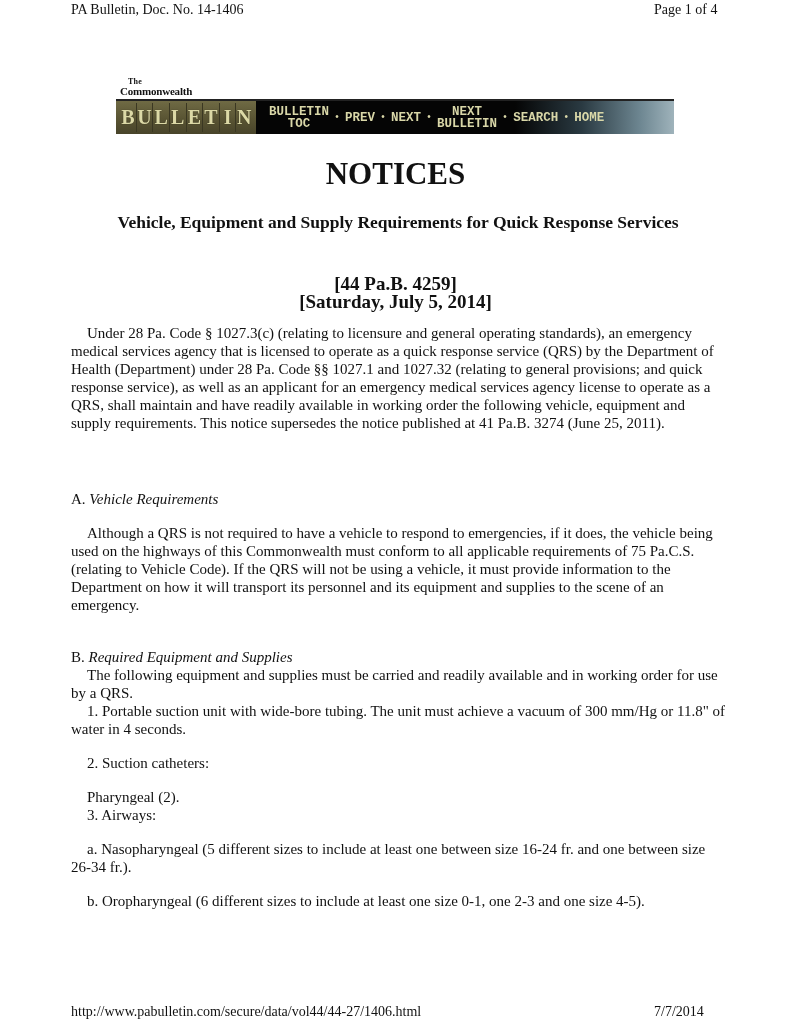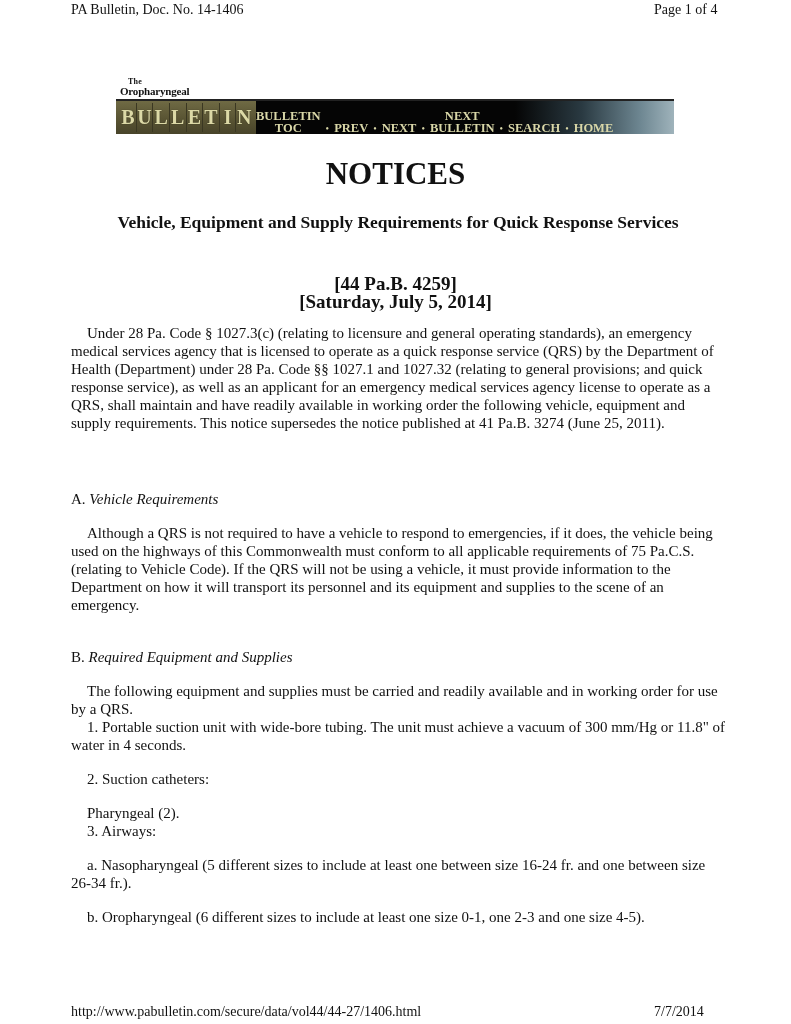--- a/index.html
+++ b/index.html
@@ -30,22 +30,23 @@
     padding: 0 4px; box-sizing: border-box;
     background: linear-gradient(180deg, #6f6a44 0%, #595433 55%, #48442a 100%);
   }
   .logo-letter {
     flex: 1; text-align: center; font-weight: bold; font-size: 20px;
     color: #dcd9a6; border-right: 1px solid #3a3722; line-height: 29px;
     text-shadow: 0 0 1px #2a2817;
   }
   .logo-letter:last-child { border-right: none; }
   .nav {
-    flex: 1; display: flex; align-items: flex-end; 
+    flex: 1; display: flex; align-items: center; padding-left: 13px;
     background: linear-gradient(90deg, #050505 0%, #050505 62%, #2a3a42 78%, #6e8792 92%, #9fb3bb 100%);
+    font-family: Liberation Mono, monospace;
   }
   .nav-item {
     color: #d9d7a8; font-weight: bold; font-size: 12.5px; text-align: center;
     line-height: 12px; cursor: pointer; white-space: nowrap;
   }
   .nav-sep { color: #d9d7a8; font-size: 10px; margin: 0 5px; }
 
   .doc { position: absolute; left: 71px; width: 656px; font-size: 15px; line-height: 18px; }
   .notices-title { position: absolute; top: 156px; left: 0; right: 0; text-align: center; font-weight: bold; font-size: 31px; line-height: 36px; }
   .doc-title { position: absolute; top: 212px; left: 108px; width: 580px; text-align: center; font-weight: bold; font-size: 17.5px; line-height: 21px; }
@@ -59,21 +60,21 @@
 </head>
 <body>
 
 <div class="print-header">
   <span class="left">PA Bulletin, Doc. No. 14-1406</span>
   <span class="right">Page 1 of 4</span>
 </div>
 
 <div class="banner-wrap">
   <div class="the-label">The</div>
-  <div class="penn-label">Oropharyngeal</div>
+  <div class="penn-label">Commonwealth</div>
   <div class="banner">
     <div class="logo-box">
       <span class="logo-letter">B</span>
       <span class="logo-letter">U</span>
       <span class="logo-letter">L</span>
       <span class="logo-letter">L</span>
       <span class="logo-letter">E</span>
       <span class="logo-letter">T</span>
       <span class="logo-letter">I</span>
       <span class="logo-letter">N</span>
@@ -117,21 +118,21 @@
     <span class="name">Vehicle Requirements</span>
   </p>
   <p class="indent" style="margin-top:16px;">Although a QRS is not required to have a vehicle to respond to emergencies, if it does, the vehicle being used on the highways of this Commonwealth must conform to all applicable requirements of 75 Pa.C.S. (relating to Vehicle Code). If the QRS will not be using a vehicle, it must provide information to the Department on how it will transport its personnel and its equipment and supplies to the scene of an emergency.</p>
 </div>
 
 <div class="doc" style="top:648px;">
   <p class="section-head">
     <span class="letter">B.</span>
     <span class="name">Required Equipment and Supplies</span>
   </p>
-  <p class="indent" style="margin-top:16px;">The following equipment and supplies must be carried and readily available and in working order for use by a QRS.</p>
+  <p class="indent" style="">The following equipment and supplies must be carried and readily available and in working order for use by a QRS.</p>
   <p class="indent" style="">1.  Portable suction unit with wide-bore tubing. The unit must achieve a vacuum of 300 mm/Hg or 11.8" of water in 4 seconds.</p>
   <p class="indent" style="margin-top:16px;">2.  Suction catheters:</p>
   <p class="indent" style="margin-top:16px;">Pharyngeal (2).</p>
   <p class="indent" style="">3.  Airways:</p>
   <p class="indent" style="margin-top:16px;">a.  Nasopharyngeal (5 different sizes to include at least one between size 16-24 fr. and one between size 26-34 fr.).</p>
   <p class="indent" style="margin-top:16px;">b.  Oropharyngeal (6 different sizes to include at least one size 0-1, one 2-3 and one size 4-5).</p>
 </div>
 
 <div class="print-footer">
   <span class="left">http://www.pabulletin.com/secure/data/vol44/44-27/1406.html</span>

